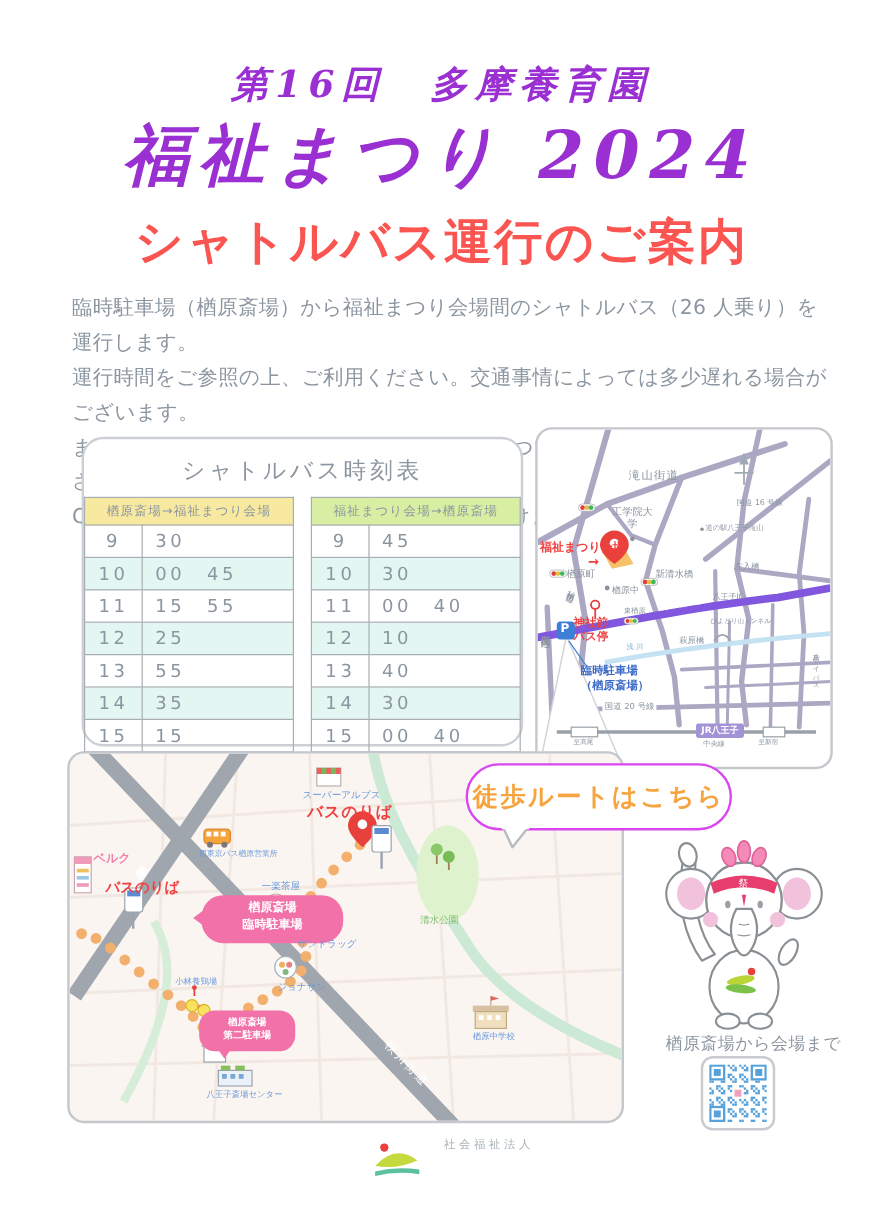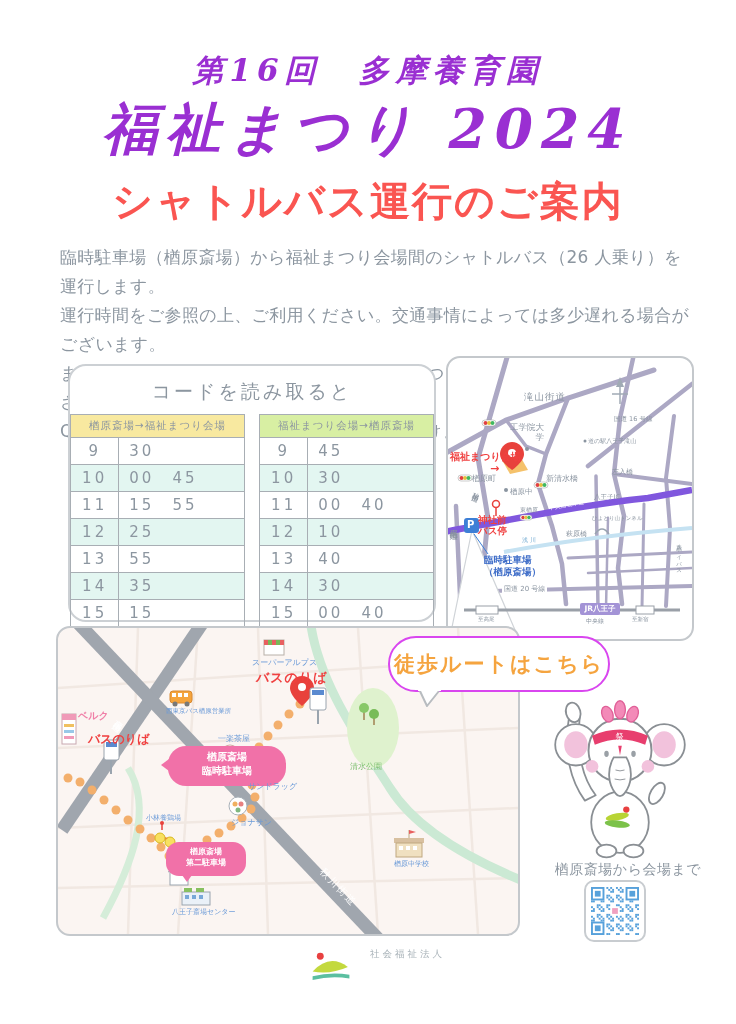--- a/index.html
+++ b/index.html
@@ -81,21 +81,21 @@
   <div class="sub-title">シャトルバス運行のご案内</div>
 
   <div class="intro">
     <div>臨時駐車場（楢原斎場）から福祉まつり会場間のシャトルバス（26 人乗り）を運行します。</div>
     <div>運行時間をご参照の上、ご利用ください。交通事情によっては多少遅れる場合がございます。</div>
     <div>また、臨時駐車場から会場までの徒歩ルートについては、下記地図をご参照ください。</div>
     <div>QR コードを読み取ると、道案内がご覧いただけます。</div>
   </div>
 
   <div class="tt-card">
-    <div class="tt-title">コードを読み取ると</div>
+    <div class="tt-title">シャトルバス時刻表</div>
     <div class="tt-wrap">
       <table class="tt outbound">
         <thead>
             <tr>
               <th colspan="2">楢原斎場→福祉まつり会場</th>
             </tr>
           </thead>
         <tbody>
           <tr>
               <td class="hour">9</td>
@@ -236,21 +236,21 @@
       <rect x="188" y="248" width="18" height="8" fill="#fff" stroke="#9AA0A8"></rect>
 
       <g stroke="#A0AAB4" stroke-width="1.5">
         <path d="M172 46 L172 26"></path>
           <path d="M164 36 L180 36"></path>
         <polygon points="172,19 168,29 176,29" fill="#A0AAB4" stroke="none"></polygon>
       </g>
     </svg>
     <span class="ml" style="left:76px;top:33px;font-size:9.5px;letter-spacing:1px;">滝山街道</span>
     <span class="ml" style="left:166px;top:58px;font-size:6.5px;">国道 16 号線</span>
-    <span class="ml wrap" style="left:62px;top:64px;font-size:8.5px;width:34px;text-align:right;">工学院大学</span>
+    <span class="ml wrap" style="left:62px;top:64px;font-size:8.5px;width:34px;">工学院大学</span>
     <span class="ml" style="left:140px;top:79px;font-size:6px;">道の駅八王子滝山</span>
     <span class="ml red" style="left:2px;top:93px;font-size:10px;">福祉まつり会場</span>
     <span class="ml red" style="left:42px;top:104px;font-size:11px;">→</span>
     <span class="ml" style="left:24px;top:116px;font-size:8px;">楢原町</span>
     <span class="ml" style="left:98px;top:116px;font-size:8px;">新清水橋</span>
     <span class="ml" style="left:62px;top:129px;font-size:7.5px;">楢原中</span>
     <span class="ml vt" style="left:26px;top:128px;font-size:7px;transform:rotate(18deg);transform-origin:0 0;">秋川街道</span>
     <span class="ml red" style="left:30px;top:156px;font-size:9.5px;">神社前</span>
     <span class="ml red" style="left:30px;top:167px;font-size:9.5px;">バス停</span>
     <span class="ml" style="left:72px;top:148px;font-size:6px;">東楢原</span>

